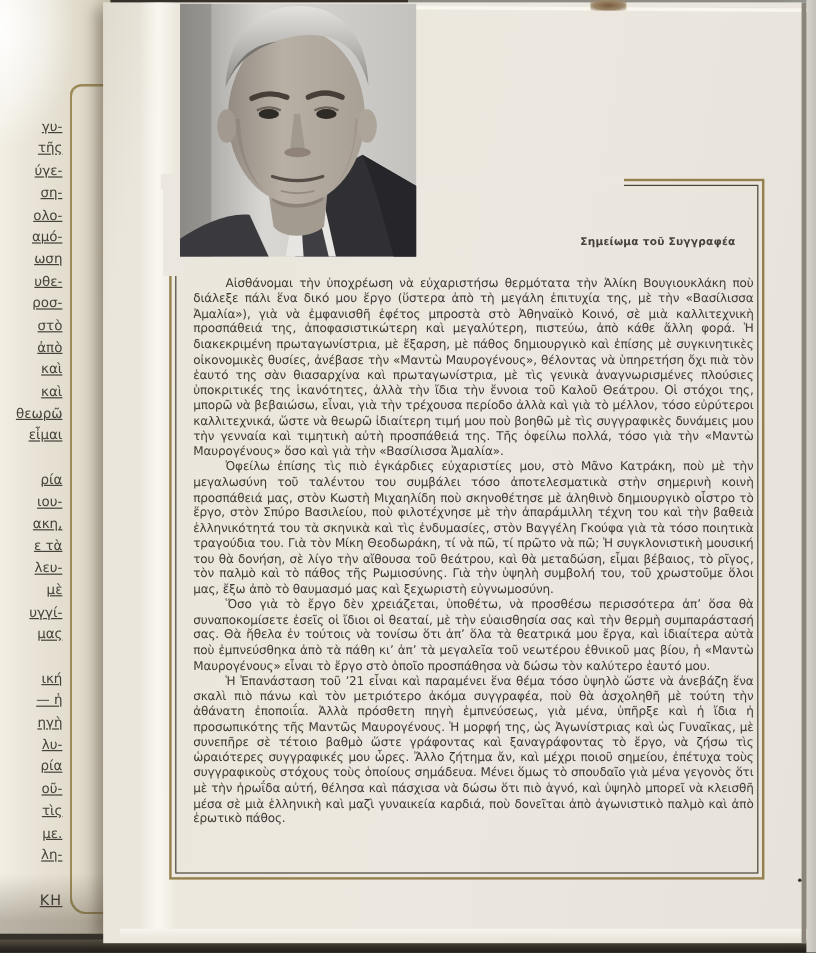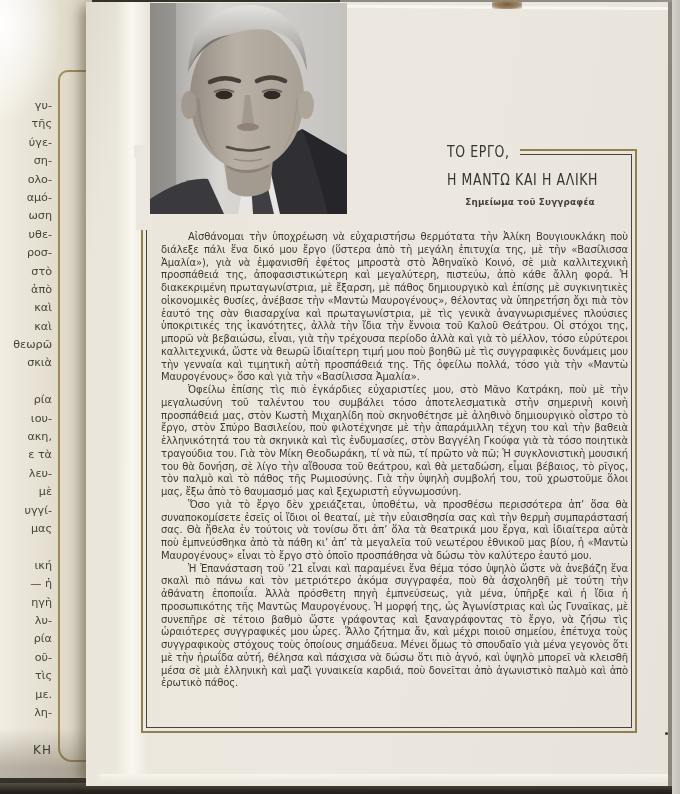--- a/index.html
+++ b/index.html
@@ -37,21 +37,21 @@
   }
   .left-frame {
     position:absolute; left:58px; top:70px; width:46px; height:692px;
     border-left:2px solid #9c8a58; border-top:2px solid #9c8a58; border-bottom:2px solid #9c8a58;
     border-top-left-radius:10px; border-bottom-left-radius:14px;
   }
   .fragments {
     position:absolute; left:0; top:97px; width:52px;
     text-align:right; color:#46423b; font-size:11.2px;
   }
-  .fragment-line { height:18.4px; line-height:18.4px; white-space:pre; }
+  .fragment-line { height:18.4px; line-height:18.4px; white-space:pre;text-decoration:underline; }
   .fragment-line:last-child { font-size:12px; letter-spacing:1px; font-weight:500; color:#3f3b35; }
   
   .main-page {
     position:absolute; left:86px; top:2px; width:586px; height:784px;
     background:linear-gradient(100deg,#e0dbce 0%, #eae6dc 7%, #ece8df 50%, #e7e3da 100%);
     box-shadow:-10px 0 12px -4px rgba(70,60,45,.45);
   }
   .fold-highlight {
     position:absolute; left:116px; top:2px; width:32px; height:781px;
     background:linear-gradient(90deg, rgba(255,255,255,0) 0%, rgba(253,251,245,.8) 50%, rgba(255,255,255,0) 100%);
@@ -79,21 +79,21 @@
   .photo { position:absolute; left:150px; top:3px; width:197px; height:211px; }
   
   .title-block { position:absolute; left:447px; top:138px; width:200px; color:#35332f; }
   .title-line {
     font-size:16px; letter-spacing:0.8px; white-space:nowrap;
     transform:scaleX(0.78); transform-origin:left top; line-height:28px;
     font-weight:500;
   }
   .byline {
     position:absolute; left:447px; top:197px; width:166px;
-    text-align:center; font-size:8.8px; font-weight:bold; color:#45413a; letter-spacing:0.2px;
+    text-align:right; font-size:8.8px; font-weight:bold; color:#45413a; letter-spacing:0.2px;
   }
   
   .body-text {
     position:absolute; left:161px; top:231px; width:467px; height:500px; overflow:hidden;
     font-size:10px; line-height:12.75px; letter-spacing:-0.12px;
     color:#3e3a33; text-align:justify;
   }
   .body-text p { margin:0; text-indent:27px; }
 </style>
 </head>
@@ -117,21 +117,21 @@
       <div class="fragment-line">ολο-</div>
       <div class="fragment-line">αμό-</div>
       <div class="fragment-line">ωση</div>
       <div class="fragment-line">υθε-</div>
       <div class="fragment-line">ροσ-</div>
       <div class="fragment-line">στὸ</div>
       <div class="fragment-line">ἀπὸ</div>
       <div class="fragment-line">καὶ</div>
       <div class="fragment-line">καὶ</div>
       <div class="fragment-line">θεωρῶ</div>
-      <div class="fragment-line">σκιὰ</div>
+      <div class="fragment-line">εἶμαι</div>
       <div class="fragment-line"></div>
       <div class="fragment-line">ρία</div>
       <div class="fragment-line">ιου-</div>
       <div class="fragment-line">ακη,</div>
       <div class="fragment-line">ε τὰ</div>
       <div class="fragment-line">λευ-</div>
       <div class="fragment-line">μὲ</div>
       <div class="fragment-line">υγγί-</div>
       <div class="fragment-line">μας</div>
       <div class="fragment-line"></div>
@@ -210,24 +210,20 @@
     <path d="M95 92 L92 120 Q98 127 104 120 L100 92 Z" fill="#a1988e"></path>
     <ellipse cx="98" cy="124" rx="11" ry="4" fill="#8f8279"></ellipse>
 
     <path d="M77 144 Q98 151 119 144" stroke="#564e46" stroke-width="2.6" fill="none" stroke-linecap="round"></path>
     <path d="M84 156 Q98 160 112 156" stroke="#968c82" stroke-width="1.6" fill="none"></path>
 
     <path d="M46 96 C48 126 58 146 70 156 C56 142 50 118 50 96 Z" fill="#8d847b" opacity="0.7"></path>
     <path d="M148 96 C146 126 138 146 126 156 C140 142 146 118 146 96 Z" fill="#998f85" opacity="0.6"></path>
   </svg>
 
-  <div class="title-block">
-    <div class="title-line">ΤΟ ΕΡΓΟ,</div>
-    <div class="title-line">Η ΜΑΝΤΩ ΚΑΙ Η ΑΛΙΚΗ</div>
-  </div>
   <div class="byline">Σημείωμα τοῦ Συγγραφέα</div>
 
   <div class="body-text">
     <p>Αἰσθάνομαι τὴν ὑποχρέωση νὰ εὐχαριστήσω θερμότατα τὴν Ἀλίκη Βουγιουκλάκη ποὺ διάλεξε πάλι ἕνα δικό μου ἔργο (ὕστερα ἀπὸ τὴ μεγάλη ἐπιτυχία της, μὲ τὴν «Βασίλισσα Ἀμαλία»), γιὰ νὰ ἐμφανισθῆ ἐφέτος μπροστὰ στὸ Ἀθηναϊκὸ Κοινό, σὲ μιὰ καλλιτεχνικὴ προσπάθειά της, ἀποφασιστικώτερη καὶ μεγαλύτερη, πιστεύω, ἀπὸ κάθε ἄλλη φορά. Ἡ διακεκριμένη πρωταγωνίστρια, μὲ ἔξαρση, μὲ πάθος δημιουργικὸ καὶ ἐπίσης μὲ συγκινητικὲς οἰκονομικὲς θυσίες, ἀνέβασε τὴν «Μαντὼ Μαυρογένους», θέλοντας νὰ ὑπηρετήση ὄχι πιὰ τὸν ἑαυτό της σὰν θιασαρχίνα καὶ πρωταγωνίστρια, μὲ τὶς γενικὰ ἀναγνωρισμένες πλούσιες ὑποκριτικές της ἱκανότητες, ἀλλὰ τὴν ἴδια τὴν ἔννοια τοῦ Καλοῦ Θεάτρου. Οἱ στόχοι της, μπορῶ νὰ βεβαιώσω, εἶναι, γιὰ τὴν τρέχουσα περίοδο ἀλλὰ καὶ γιὰ τὸ μέλλον, τόσο εὐρύτεροι καλλιτεχνικά, ὥστε νὰ θεωρῶ ἰδιαίτερη τιμή μου ποὺ βοηθῶ μὲ τὶς συγγραφικὲς δυνάμεις μου τὴν γενναία καὶ τιμητικὴ αὐτὴ προσπάθειά της. Τῆς ὀφείλω πολλά, τόσο γιὰ τὴν «Μαντὼ Μαυρογένους» ὅσο καὶ γιὰ τὴν «Βασίλισσα Ἀμαλία».</p>
     <p>Ὀφείλω ἐπίσης τὶς πιὸ ἐγκάρδιες εὐχαριστίες μου, στὸ Μᾶνο Κατράκη, ποὺ μὲ τὴν μεγαλωσύνη τοῦ ταλέντου του συμβάλει τόσο ἀποτελεσματικὰ στὴν σημερινὴ κοινὴ προσπάθειά μας, στὸν Κωστὴ Μιχαηλίδη ποὺ σκηνοθέτησε μὲ ἀληθινὸ δημιουργικὸ οἶστρο τὸ ἔργο, στὸν Σπύρο Βασιλείου, ποὺ φιλοτέχνησε μὲ τὴν ἀπαράμιλλη τέχνη του καὶ τὴν βαθειὰ ἑλληνικότητά του τὰ σκηνικὰ καὶ τὶς ἐνδυμασίες, στὸν Βαγγέλη Γκούφα γιὰ τὰ τόσο ποιητικὰ τραγούδια του. Γιὰ τὸν Μίκη Θεοδωράκη, τί νὰ πῶ, τί πρῶτο νὰ πῶ; Ἡ συγκλονιστικὴ μουσική του θὰ δονήση, σὲ λίγο τὴν αἴθουσα τοῦ θεάτρου, καὶ θὰ μεταδώση, εἶμαι βέβαιος, τὸ ρῖγος, τὸν παλμὸ καὶ τὸ πάθος τῆς Ρωμιοσύνης. Γιὰ τὴν ὑψηλὴ συμβολή του, τοῦ χρωστοῦμε ὅλοι μας, ἔξω ἀπὸ τὸ θαυμασμό μας καὶ ξεχωριστὴ εὐγνωμοσύνη.</p>
     <p>Ὅσο γιὰ τὸ ἔργο δὲν χρειάζεται, ὑποθέτω, νὰ προσθέσω περισσότερα ἀπ’ ὅσα θὰ συναποκομίσετε ἐσεῖς οἱ ἴδιοι οἱ θεαταί, μὲ τὴν εὐαισθησία σας καὶ τὴν θερμὴ συμπαράστασή σας. Θὰ ἤθελα ἐν τούτοις νὰ τονίσω ὅτι ἀπ’ ὅλα τὰ θεατρικά μου ἔργα, καὶ ἰδιαίτερα αὐτὰ ποὺ ἐμπνεύσθηκα ἀπὸ τὰ πάθη κι’ ἀπ’ τὰ μεγαλεῖα τοῦ νεωτέρου ἐθνικοῦ μας βίου, ἡ «Μαντὼ Μαυρογένους» εἶναι τὸ ἔργο στὸ ὁποῖο προσπάθησα νὰ δώσω τὸν καλύτερο ἑαυτό μου.</p>
     <p>Ἡ Ἐπανάσταση τοῦ ’21 εἶναι καὶ παραμένει ἕνα θέμα τόσο ὑψηλὸ ὥστε νὰ ἀνεβάζη ἕνα σκαλὶ πιὸ πάνω καὶ τὸν μετριότερο ἀκόμα συγγραφέα, ποὺ θὰ ἀσχοληθῆ μὲ τούτη τὴν ἀθάνατη ἐποποιΐα. Ἀλλὰ πρόσθετη πηγὴ ἐμπνεύσεως, γιὰ μένα, ὑπῆρξε καὶ ἡ ἴδια ἡ προσωπικότης τῆς Μαντῶς Μαυρογένους. Ἡ μορφή της, ὡς Ἀγωνίστριας καὶ ὡς Γυναῖκας, μὲ συνεπῆρε σὲ τέτοιο βαθμὸ ὥστε γράφοντας καὶ ξαναγράφοντας τὸ ἔργο, νὰ ζήσω τὶς ὡραιότερες συγγραφικές μου ὧρες. Ἄλλο ζήτημα ἄν, καὶ μέχρι ποιοῦ σημείου, ἐπέτυχα τοὺς συγγραφικοὺς στόχους τοὺς ὁποίους σημάδευα. Μένει ὅμως τὸ σπουδαῖο γιὰ μένα γεγονὸς ὅτι μὲ τὴν ἡρωΐδα αὐτή, θέλησα καὶ πάσχισα νὰ δώσω ὅτι πιὸ ἁγνό, καὶ ὑψηλὸ μπορεῖ νὰ κλεισθῆ μέσα σὲ μιὰ ἑλληνικὴ καὶ μαζὶ γυναικεία καρδιά, ποὺ δονεῖται ἀπὸ ἀγωνιστικὸ παλμὸ καὶ ἀπὸ ἐρωτικὸ πάθος.</p>
   </div>
 
 </div>

